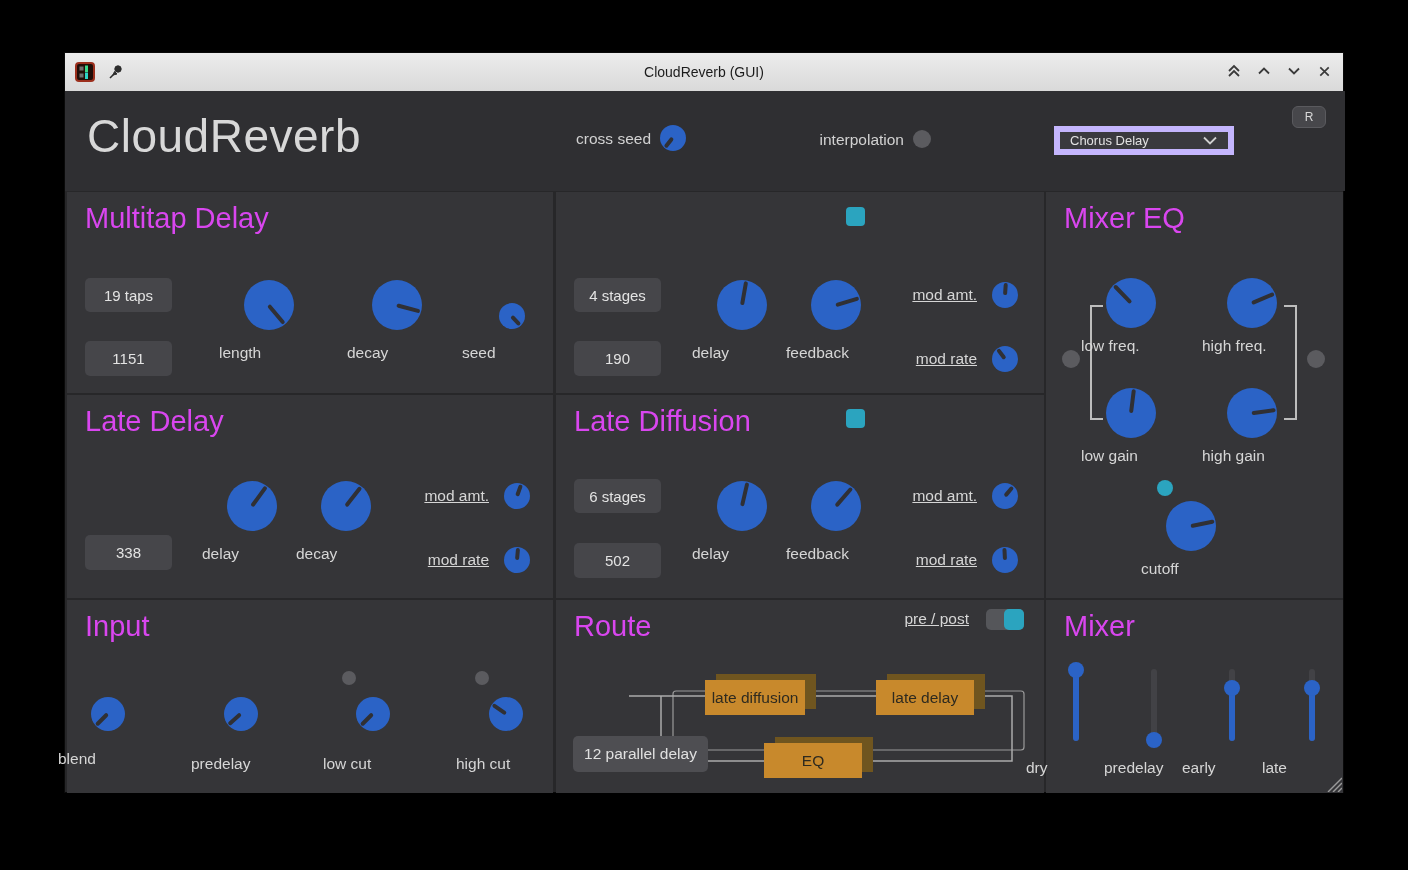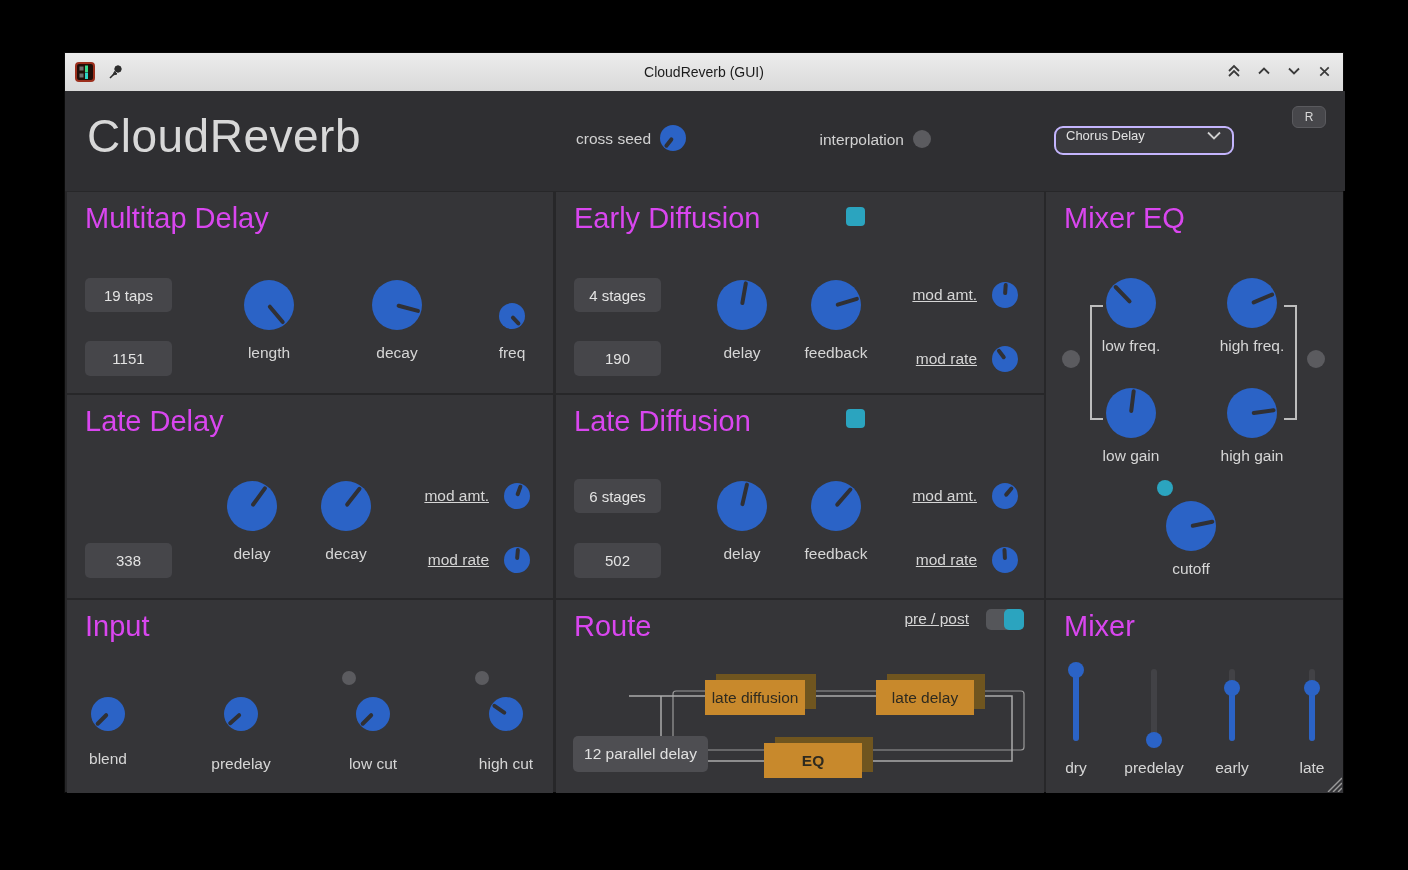--- a/index.html
+++ b/index.html
@@ -18,28 +18,28 @@
   
   .titlebar{position:absolute;left:0;top:0;width:100%;height:38px;background:linear-gradient(#ececec,#d9d9d9);display:flex;align-items:center;}
   .tb-title{position:absolute;left:0;right:0;text-align:center;color:#1b1b1b;font-size:14px;}
   .tb-btn{position:absolute;top:5px;width:26px;height:26px;display:flex;align-items:center;justify-content:center;cursor:pointer;background:none;border:none;}
   .appicon{position:absolute;left:10px;top:9px;width:20px;height:20px;}
   .pinicon{position:absolute;left:42px;top:10px;width:18px;height:18px;}
   
   .headband{position:absolute;left:0;top:38px;width:1280px;height:100px;background:var(--header);}
   .apptitle{position:absolute;left:22px;top:18px;font-size:46px;color:#d8d8d8;letter-spacing:0.5px;}
   .hlbl{position:absolute;font-size:15.5px;color:#d2d2d2;width:150px;text-align:right;}
-  .dropdown{position:absolute;left:989px;top:35px;width:180px;height:29px;background:#3a3a3e;border:2px solid #c4b5fd;border-radius:9px;color:#e2e2e2;font-size:13px;display:flex;align-items:flex-start;padding:0 10px;cursor:pointer;}
+  .dropdown{position:absolute;left:989px;top:35px;width:180px;height:29px;background:#3a3a3e;border:6px solid #c4b5fd;border-radius:0;color:#e2e2e2;font-size:13px;display:flex;align-items:center;padding:0 10px;cursor:pointer;}
   .dd-chev{margin-left:auto;}
   .rbtn{position:absolute;left:1227px;top:15px;width:34px;height:22px;background:#47474b;border:1px solid #5a5a5e;border-radius:6px;color:#d8d8d8;font-size:12px;display:flex;align-items:center;justify-content:center;cursor:pointer;}
   
   .panel{position:absolute;background:var(--panel);}
   .ptitle{position:absolute;left:18px;top:10px;font-size:29px;color:#d946ef;}
   .vbox{position:absolute;background:#46464a;border-radius:5px;color:#e3e3e3;font-size:15px;display:flex;align-items:center;justify-content:center;cursor:pointer;}
-  .lbl{position:absolute;width:100px;text-align:center;font-size:15.5px;color:#d6d6d6;}
+  .lbl{position:absolute;width:100px;text-align:left;font-size:15.5px;color:#d6d6d6;}
   .lbl.r{text-align:right;text-decoration:underline;}
   .knob{position:absolute;border-radius:50%;background:var(--blue);cursor:pointer;}
   .knob .ptr{position:absolute;left:50%;top:1px;width:3.5px;height:calc(50% - 1px);margin-left:-1.75px;transform-origin:50% 100%;transform:rotate(calc(var(--angle,0)*1deg));background:#303034;border-radius:2px;}
   .k50{width:50px;height:50px;}
   .k34{width:34px;height:34px;}
   .k26{width:26px;height:26px;}
   .dot{position:absolute;border-radius:50%;background:#5b5b5f;}
   .chk{position:absolute;width:19px;height:19px;border-radius:4px;background:var(--teal);cursor:pointer;}
   .tealdot{position:absolute;width:16px;height:16px;border-radius:50%;background:var(--teal);cursor:pointer;}
   
@@ -131,25 +131,24 @@
         <div class="ptr"></div>
       </div>
     <div class="knob k50" style="left: 305px; top: 88px; --angle: 105;">
         <div class="ptr"></div>
       </div>
     <div class="knob k26" style="left: 432px; top: 111px; --angle: 137;">
         <div class="ptr"></div>
       </div>
     <div class="lbl" style="left:152px;top:152px;">length</div>
     <div class="lbl" style="left:280px;top:152px;">decay</div>
-    <div class="lbl" style="left:395px;top:152px;">freq</div>
+    <div class="lbl" style="left:395px;top:152px;">seed</div>
   </div>
 
   <div class="panel" style="left:491px;top:139px;width:488px;height:201px;">
-    <div class="ptitle">Early Diffusion</div>
     <div class="chk" style="left:290px;top:15px;"></div>
     <div class="vbox" style="left:18px;top:86px;width:87px;height:34px;">4 stages</div>
     <div class="vbox" style="left:18px;top:149px;width:87px;height:35px;">190</div>
     <div class="knob k50" style="left: 161px; top: 88px; --angle: 10;">
         <div class="ptr"></div>
       </div>
     <div class="knob k50" style="left: 255px; top: 88px; --angle: 73;">
         <div class="ptr"></div>
       </div>
     <div class="lbl" style="left:136px;top:152px;">delay</div>
@@ -190,21 +189,21 @@
     <div class="lbl" style="left:156px;top:255px;">high gain</div>
     <div class="tealdot" style="left:111px;top:288px;"></div>
     <div class="knob k50" style="left: 120px; top: 309px; --angle: 78;">
         <div class="ptr"></div>
       </div>
     <div class="lbl" style="left:95px;top:368px;">cutoff</div>
   </div>
 
   <div class="panel" style="left:2px;top:342px;width:486px;height:203px;">
     <div class="ptitle">Late Delay</div>
-    <div class="vbox" style="left:18px;top:148px;width:87px;height:35px;">338</div>
+    <div class="vbox" style="left:18px;top:140px;width:87px;height:35px;">338</div>
     <div class="knob k50" style="left: 160px; top: 86px; --angle: 36;">
         <div class="ptr"></div>
       </div>
     <div class="knob k50" style="left: 254px; top: 86px; --angle: 38;">
         <div class="ptr"></div>
       </div>
     <div class="lbl" style="left:135px;top:150px;">delay</div>
     <div class="lbl" style="left:229px;top:150px;">decay</div>
     <div class="lbl r" style="left:322px;top:92px;">mod amt.</div>
     <div class="knob k26" style="left: 437px; top: 88px; --angle: 20;">
@@ -267,21 +266,21 @@
     <div class="toggle" style="left:430px;top:9px;">
         <div class="tthumb"></div>
       </div>
     <svg class="routesvg" width="488" height="193" viewBox="0 0 488 193">
       <rect x="117" y="91" width="351" height="59" rx="3" fill="none" stroke="#9a9a9a" stroke-width="1.2"></rect>
       <path d="M73 96 H456 V161 H152" fill="none" stroke="#ababab" stroke-width="1.5"></path>
       <path d="M105 96 V137" fill="none" stroke="#ababab" stroke-width="1.5"></path>
     </svg>
     <div class="rbox" style="left:149px;top:80px;width:100px;height:35px;">late diffusion</div>
     <div class="rbox" style="left:320px;top:80px;width:98px;height:35px;">late delay</div>
-    <div class="rbox" style="left:208px;top:143px;width:98px;height:35px;font-weight:bold;">EQ</div>
+    <div class="rbox" style="left:208px;top:143px;width:98px;height:35px;">EQ</div>
     <div class="pbox" style="left:17px;top:136px;width:135px;height:36px;">12 parallel delay</div>
   </div>
 
   <div class="panel" style="left:981px;top:547px;width:297px;height:193px;">
     <div class="ptitle">Mixer</div>
     <div class="slider" style="left: 27px; top: 69px; --pct: 98;">
       <div class="track"></div>
         <div class="fill"></div>
         <div class="thumb"></div>
     </div>

